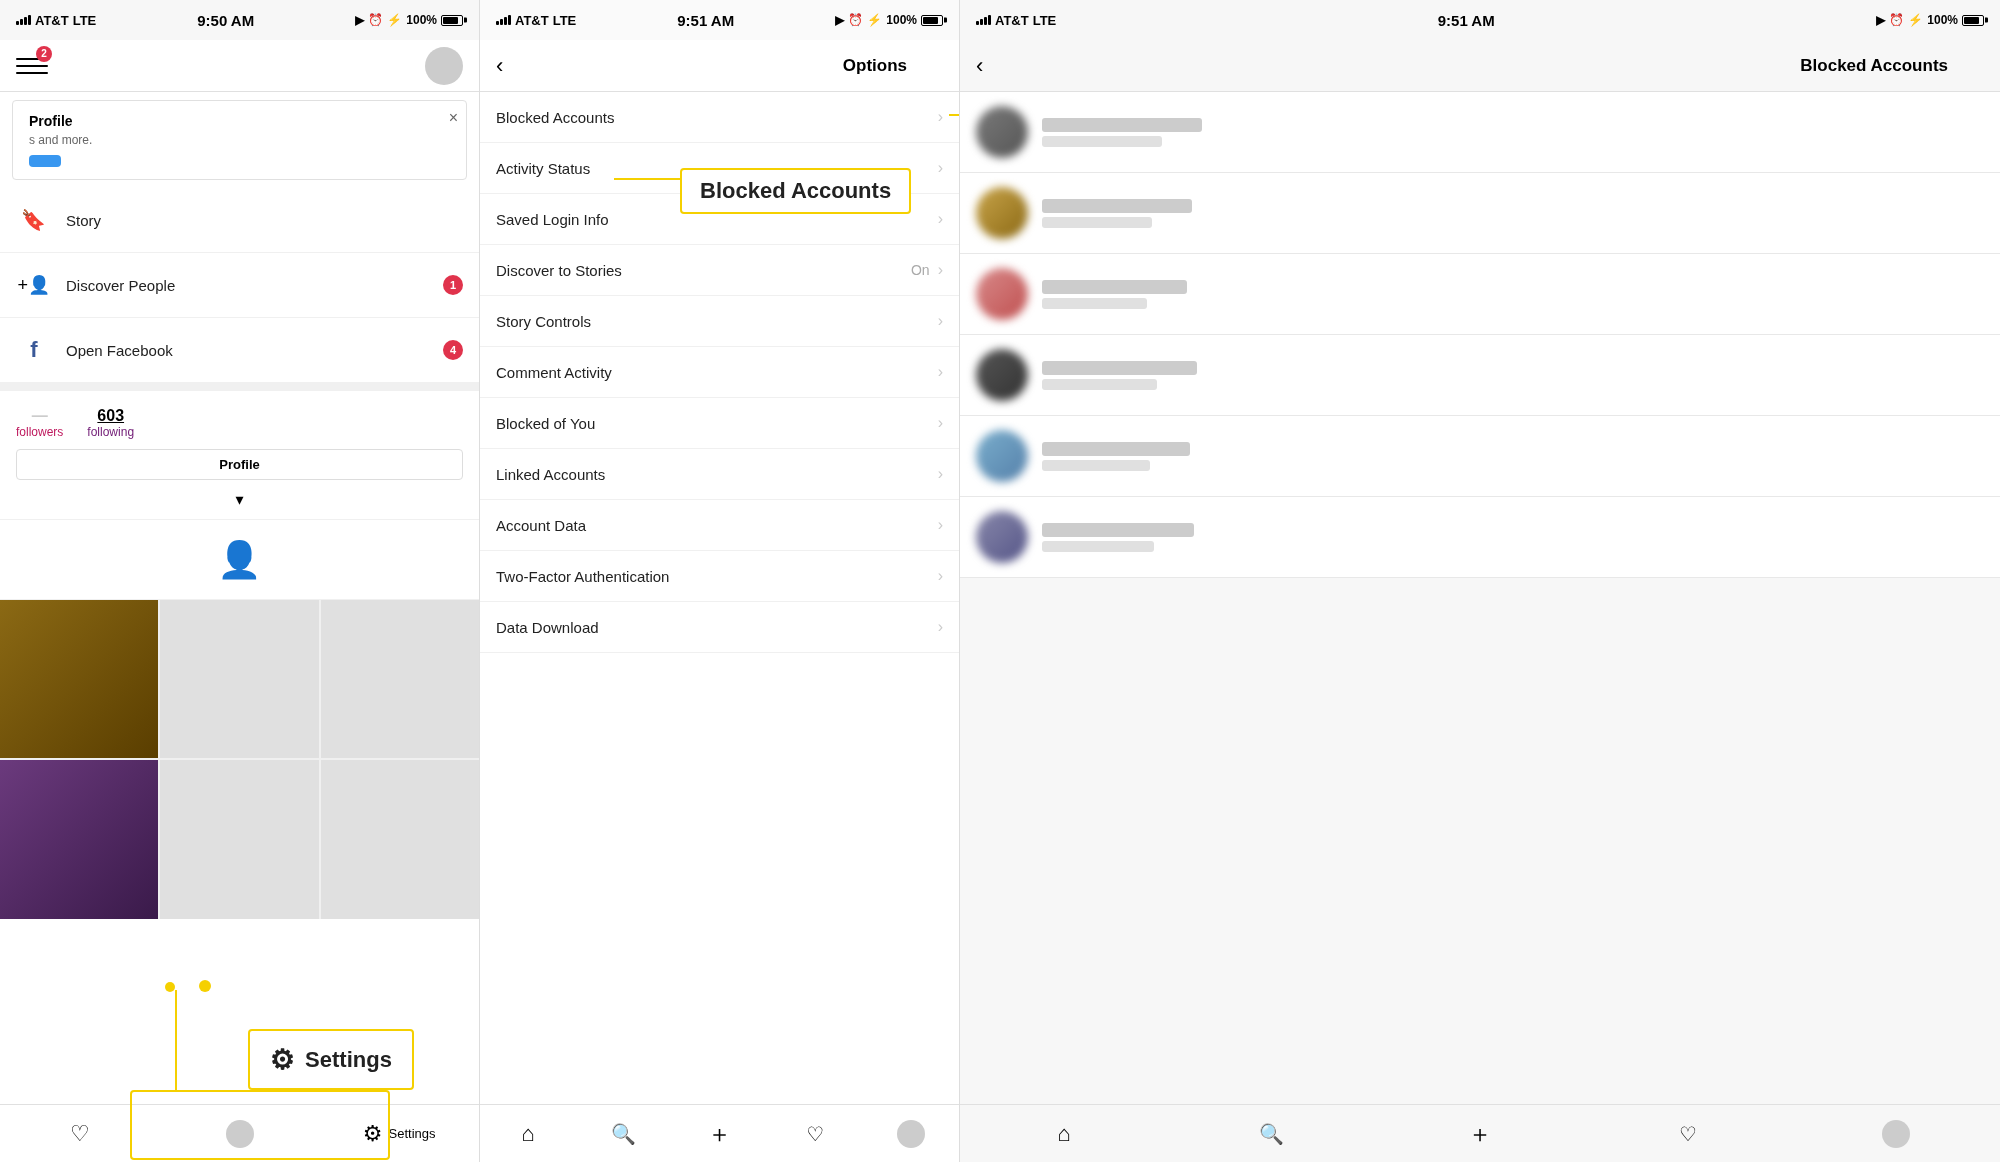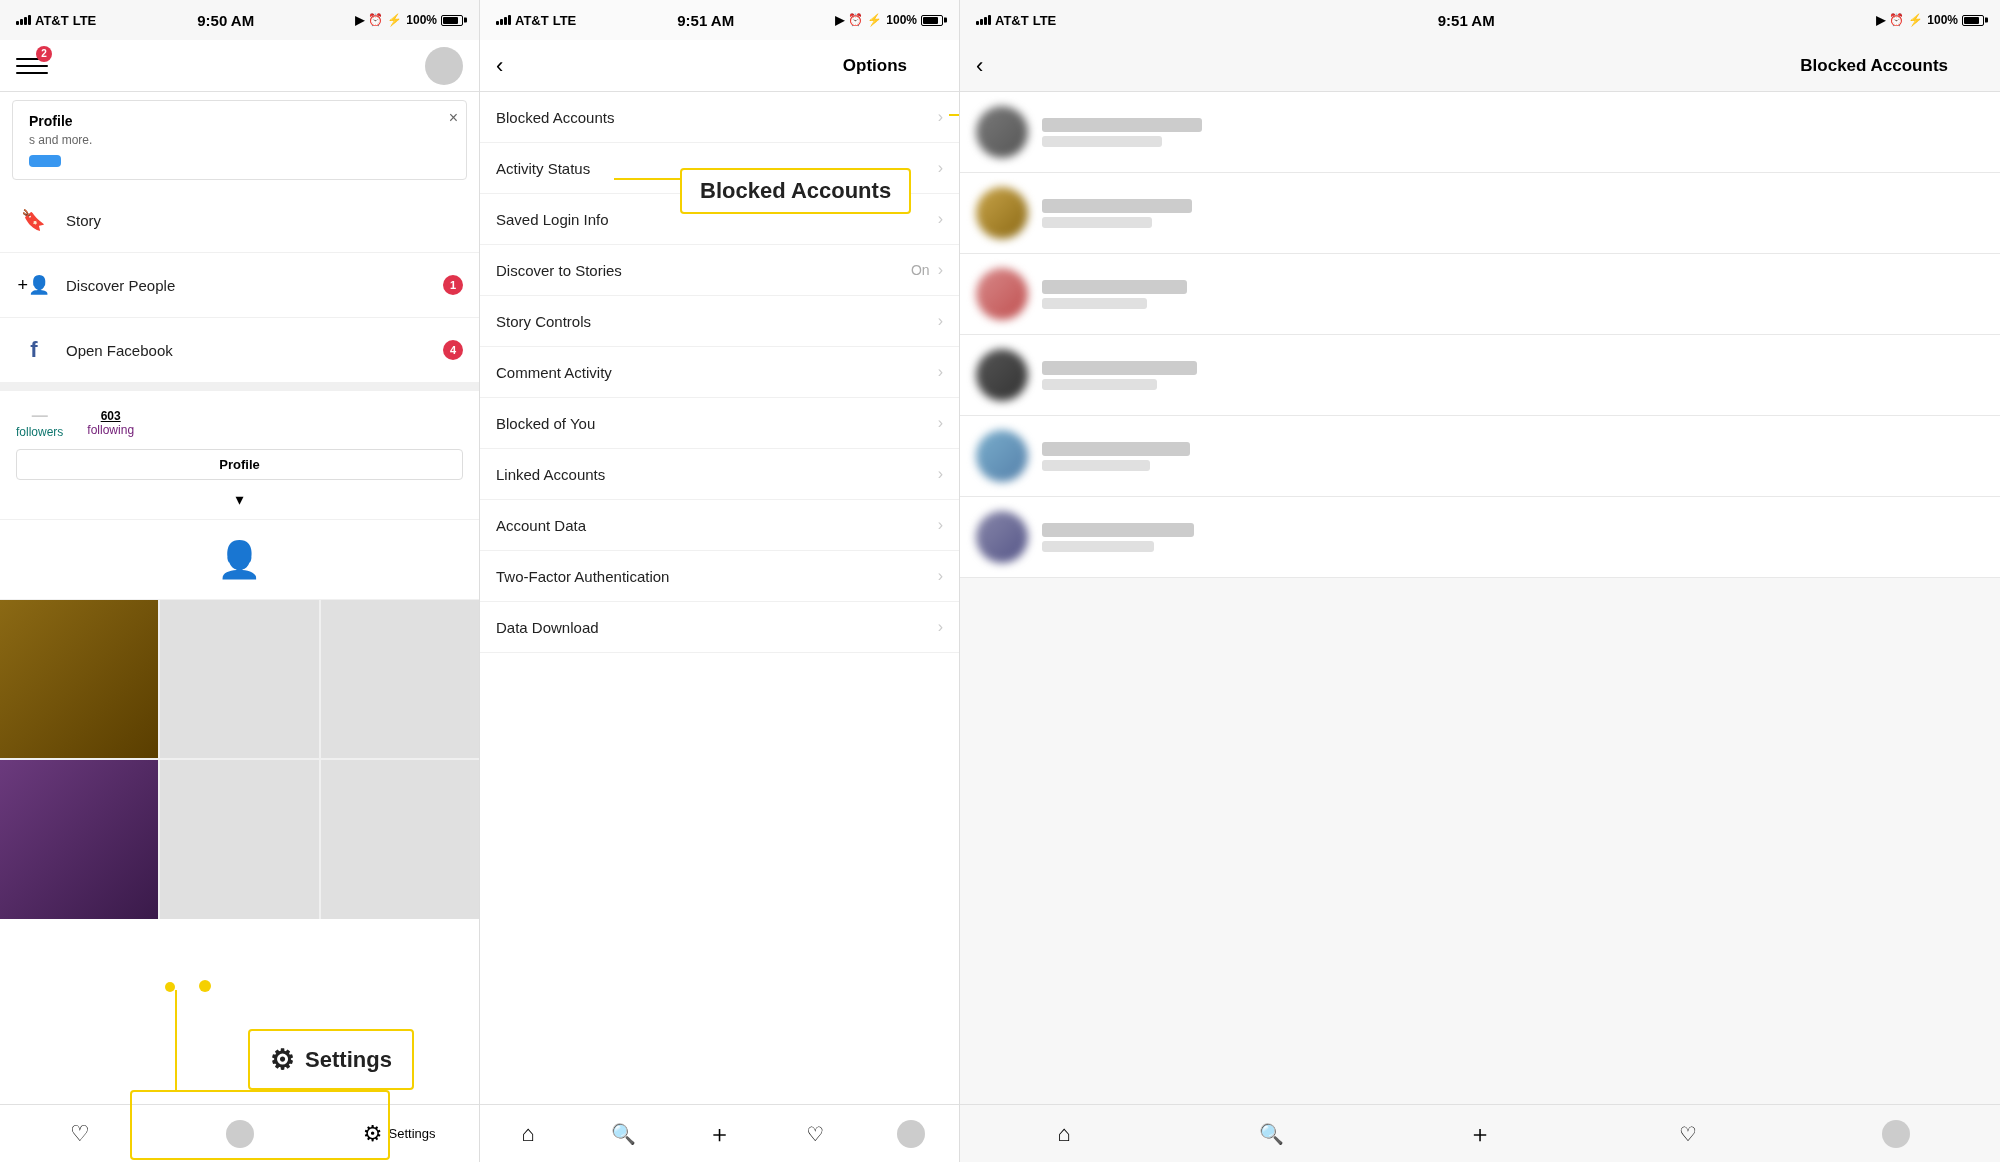--- a/index.html
+++ b/index.html
@@ -426,24 +426,24 @@
       <span class="menu-item-label">Open Facebook</span>
       <div class="menu-item-badge">4</div>
     </div>
 
     <div class="section-divider"></div>
 
     <div style="padding: 16px 16px 0; background:#fff;">
       <div style="display:flex; gap:24px; align-items:center;">
         <div style="text-align:center;">
           <div style="font-size:16px; font-weight:700; color:#ccc;">—</div>
-          <div style="font-size:12px; color:#0f766e;">followers</div>
+          <div style="font-size:12px; color:#be185d;">followers</div>
         </div>
         <div style="text-align:center;">
-          <div style="font-size:12px; font-weight:700;text-decoration:underline;">603</div>
+          <div style="font-size:16px; font-weight:700;text-decoration:underline;">603</div>
           <div style="font-size:12px; color:#701a75;">following</div>
         </div>
       </div>
       <button class="edit-profile-btn">Profile</button>
     </div>
 
     <div class="expand-toggle">
       <span>▾</span>
     </div>
 

